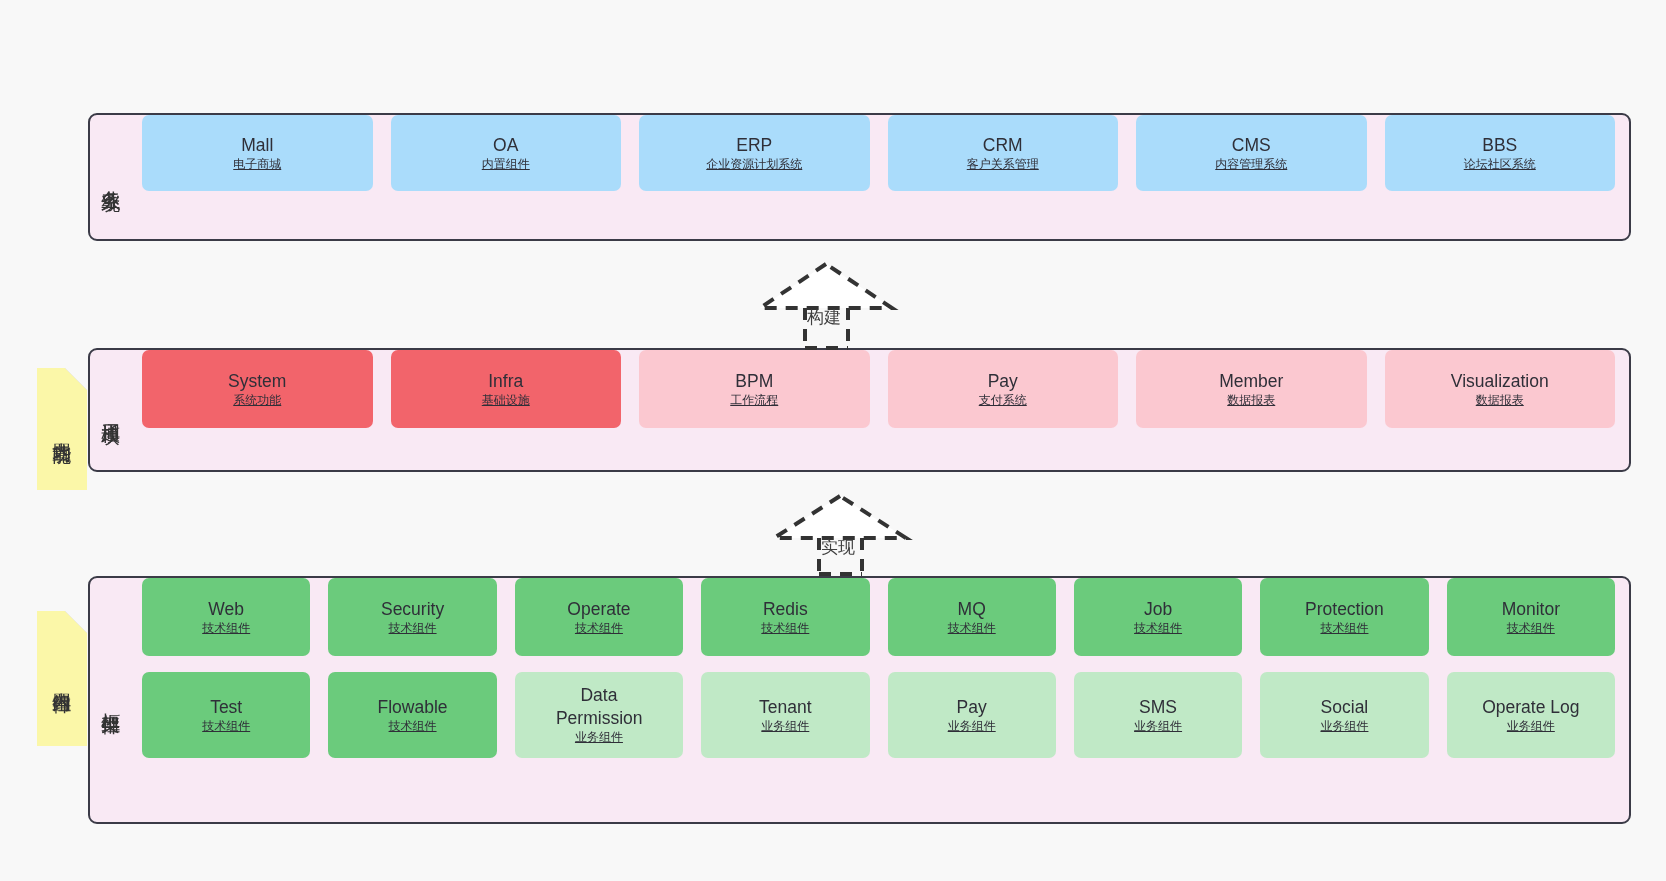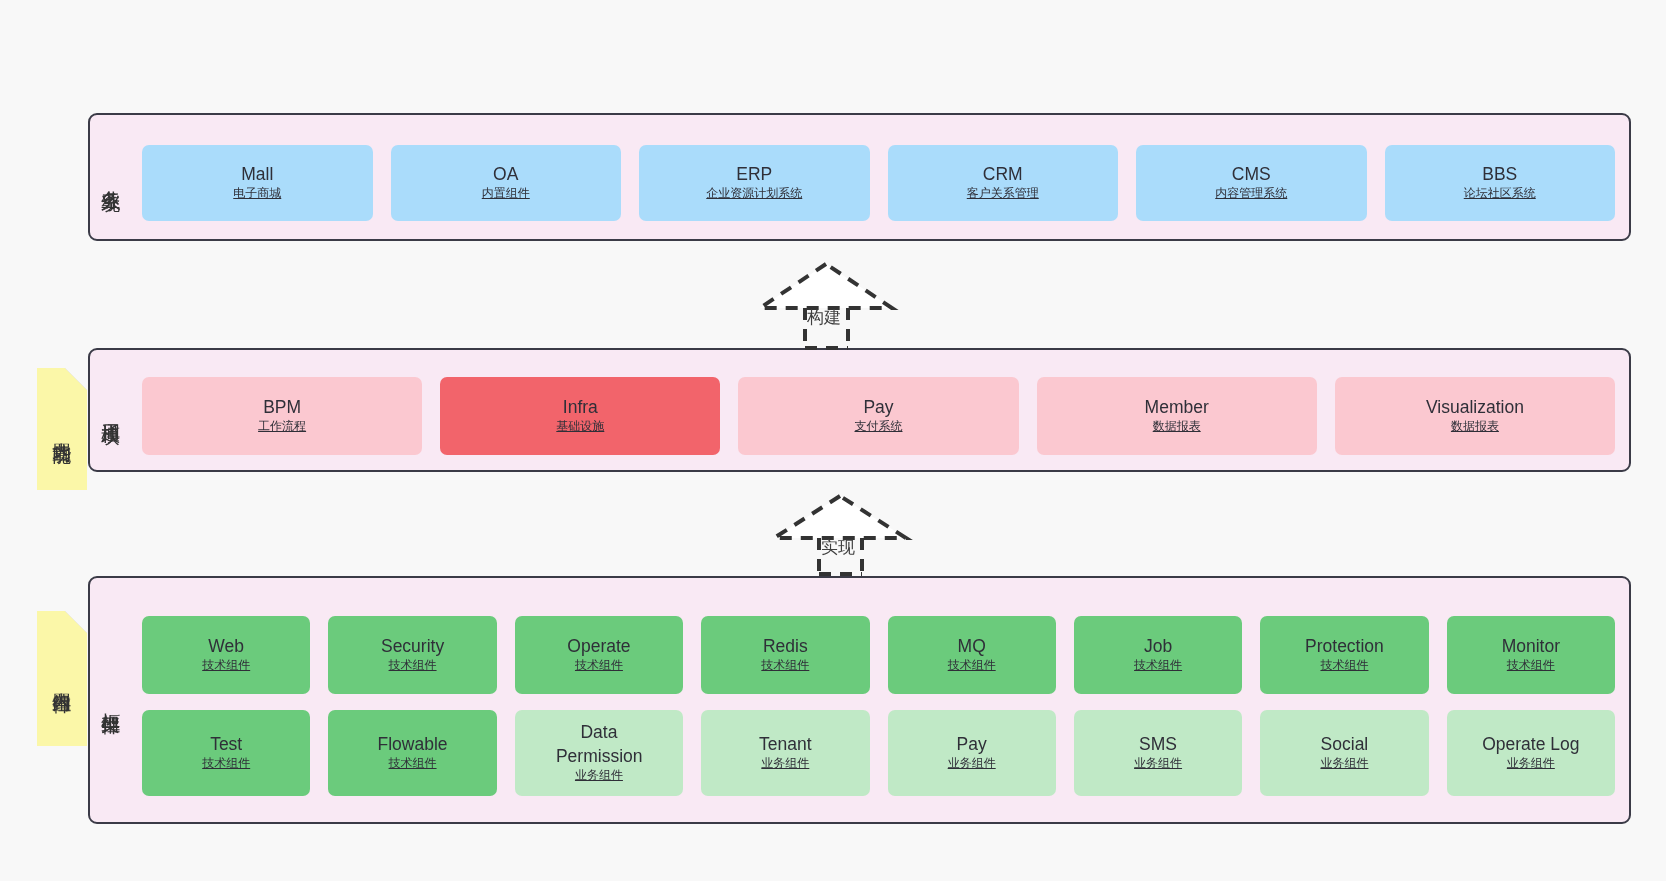--- a/index.html
+++ b/index.html
@@ -32,24 +32,22 @@
     writing-mode: vertical-rl;
     text-orientation: upright;
     line-height: 1.12;
     white-space: nowrap;
     padding: 2px 0;
   }
   .layer-body {
     flex: 1 1 auto;
     display: flex;
     flex-direction: column;
-    justify-content: center;
     gap: 16px;
     padding: 0 14px 0 10px;
-    margin-top: 11px;
   }
   .row {
     display: flex;
     gap: 18px;
   }
   .cell {
     flex: 1 1 0;
     border-radius: 7px;
     display: flex;
     flex-direction: column;
@@ -162,27 +160,31 @@
   <div class="note" style="left:37px; top:368px; width:50px; height:122px;">
     <span class="fold"></span>
     <span class="fold-mask"></span>
     <span>内置功能</span>
   </div>
 
   <div class="layer" id="layer-common" style="left:88px; top:348px; width:1543px; height:124px;">
     <div class="layer-title">通用模块</div>
     <div class="layer-body">
       <div class="row" style="height:78px;">
-        <div class="cell c-pink">
-          <span class="t1">BPM</span>
-          <span class="t2">工作流程</span>
+        <div class="cell c-red">
+          <span class="t1">System</span>
+          <span class="t2">系统功能</span>
         </div>
         <div class="cell c-red">
           <span class="t1">Infra</span>
           <span class="t2">基础设施</span>
+        </div>
+        <div class="cell c-pink">
+          <span class="t1">BPM</span>
+          <span class="t2">工作流程</span>
         </div>
         <div class="cell c-pink">
           <span class="t1">Pay</span>
           <span class="t2">支付系统</span>
         </div>
         <div class="cell c-pink">
           <span class="t1">Member</span>
           <span class="t2">数据报表</span>
         </div>
         <div class="cell c-pink">

